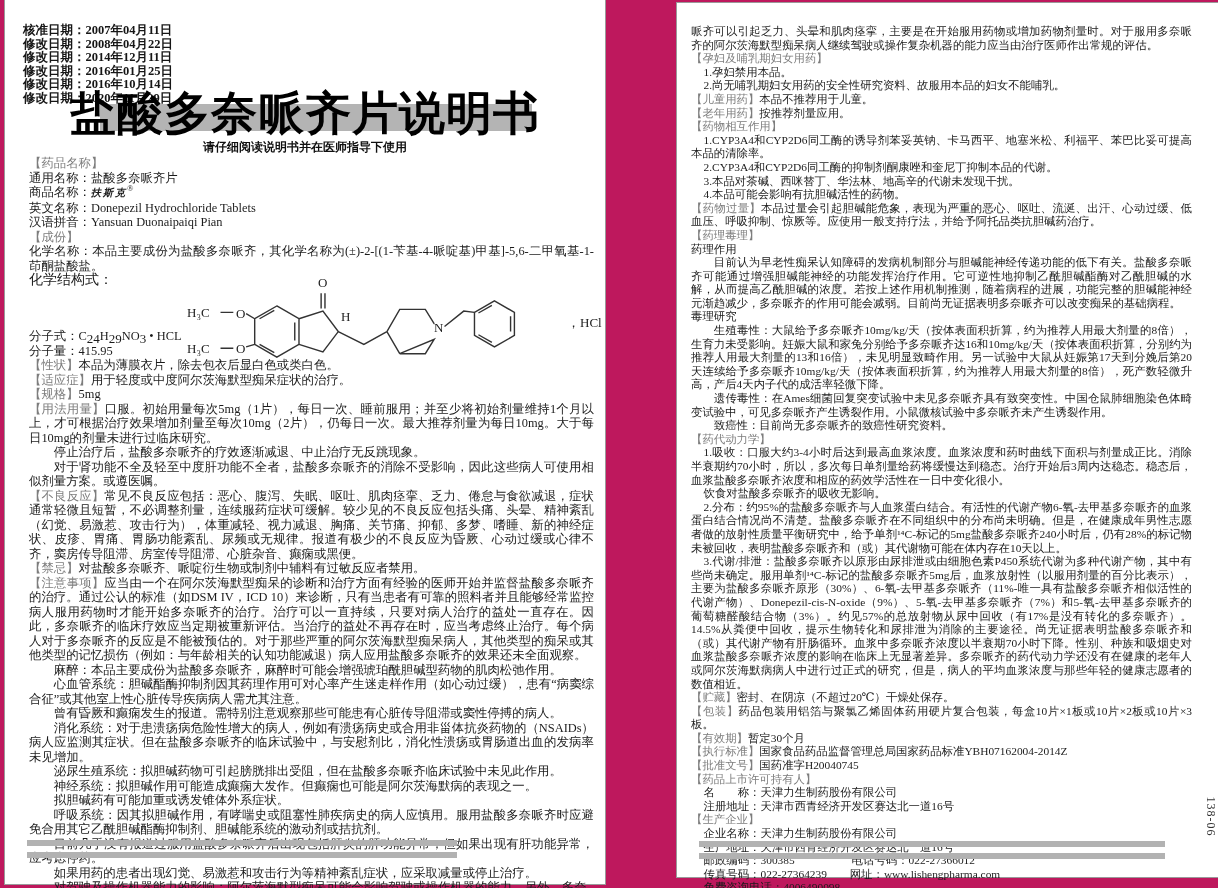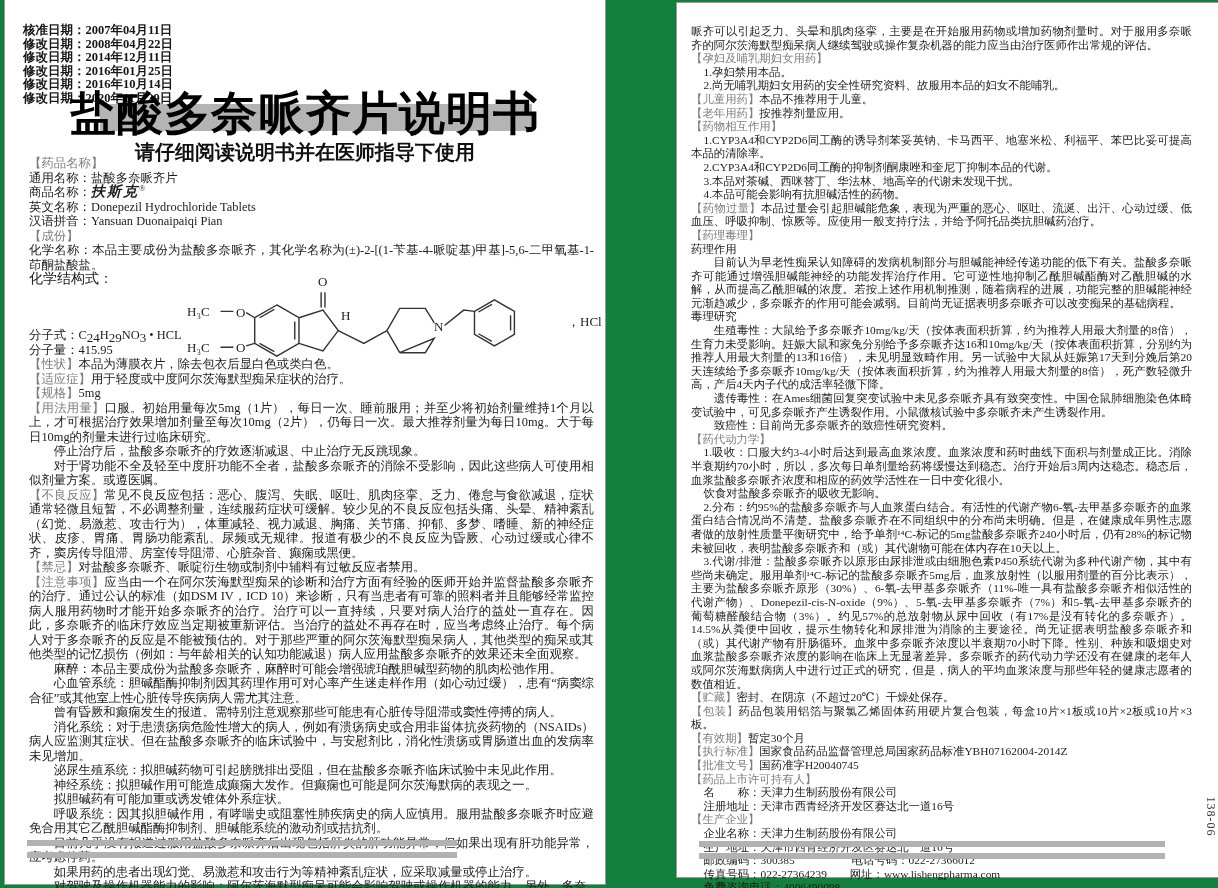--- a/index.html
+++ b/index.html
@@ -1,47 +1,47 @@
 <!DOCTYPE html>
 <html><head>
 <meta charset="utf-8">
 <style>
   html,body{margin:0;padding:0;background:#ffffff;}
-  .sheet{position:relative;width:1218px;height:888px;background:#15803d;overflow:hidden;
+  .sheet{position:relative;width:1218px;height:888px;background:#be185d;overflow:hidden;
          font-family:"Liberation Serif","DejaVu Serif",serif;color:#1b1b1b;}
   .page{position:absolute;background:#ffffff;border:1px solid #9a9a9a;}
   .page-left{left:4px;top:-12px;width:600px;height:895px;}
   .page-right{left:664px;top:2px;width:547px;height:874px;margin-left:12px;}
 
   
   .dates{position:absolute;top:35px;left:18px;font-size:12.5px;line-height:13.6px;font-weight:bold;color:#161616;}
   .dates p{margin:0;}
 
   
   .title-wrap{position:absolute;top:94px;left:0;right:0;height:52px;}
   .title-bar{position:absolute;left:95px;top:21px;width:432px;height:27px;background:#b4b4b4;}
   .title{position:absolute;left:0;right:0;top:0;margin:0;text-align:center;
          font-family:"Liberation Sans","DejaVu Sans",sans-serif;
          font-size:46px;font-weight:700;letter-spacing:1px;color:#000;}
   .subtitle{position:absolute;top:150px;left:0;right:0;text-align:center;
             font-family:"Liberation Sans","DejaVu Sans",sans-serif;
-            font-size:20px;font-weight:700;color:#101010;}
+            font-size:12px;font-weight:700;color:#101010;}
 
   
   .content{text-align:justify;}
   .col-left{position:absolute;top:167px;left:24px;width:565px;font-size:12.4px;line-height:14.5px;}
   .col-right{position:absolute;top:22px;left:14px;width:501px;font-size:11.4px;line-height:13.6px;}
   .para{margin:0;}
   .para.body{text-indent:2em;}
   .para.body1{text-indent:1.1em;}
   .para.flush{text-indent:0;}
   .lbl{color:#7d7d7d;}
   sub{font-size:13px;line-height:0;}
   sup{font-size:8.5px;line-height:0;}
-  .brand{font-weight:bold;font-style:italic;font-size:14px;letter-spacing:2px;}
+  .brand{font-weight:bold;font-style:italic;font-size:10px;letter-spacing:2px;}
 
   
   .structure-row{position:relative;height:56px;}
   .struct-label{font-size:14px;}
   .struct-svg{position:absolute;left:148px;top:-8px;width:442px;height:102px;}
   .struct-svg text{font-family:"Liberation Serif","DejaVu Serif",serif;fill:#222;}
 
   
   .footer-bars .bar{background:#b2b2b2;height:6px;margin-bottom:6px;}
   .fb-left{position:absolute;left:22px;bottom:20px;width:430px;}

